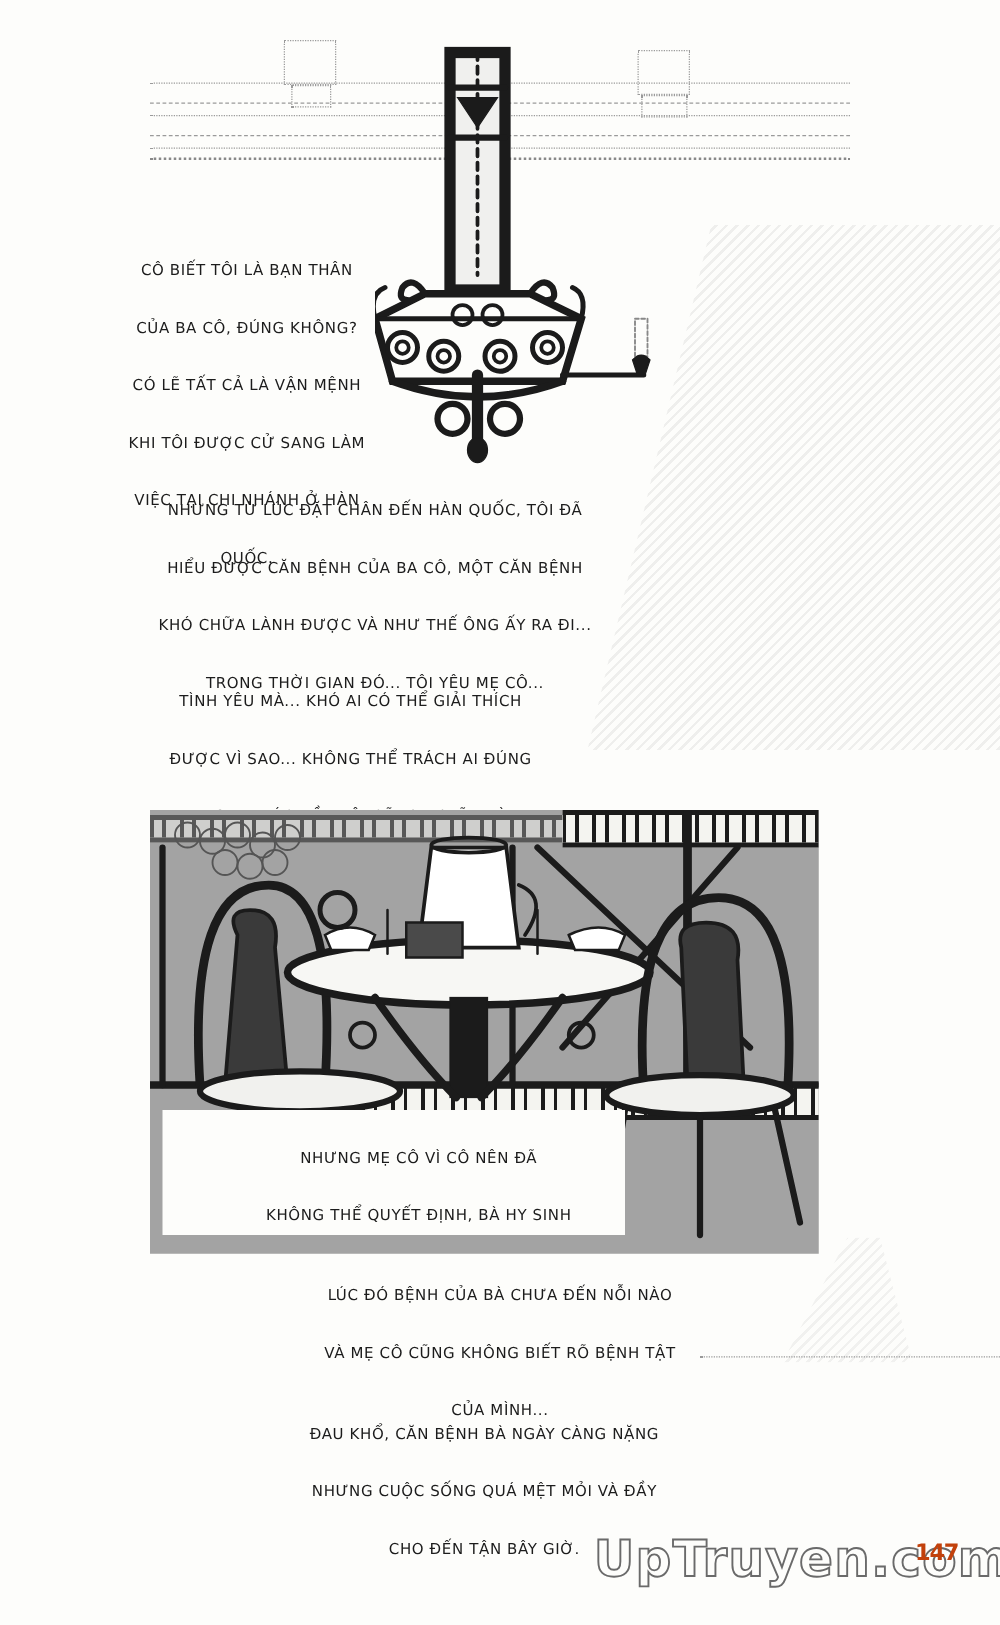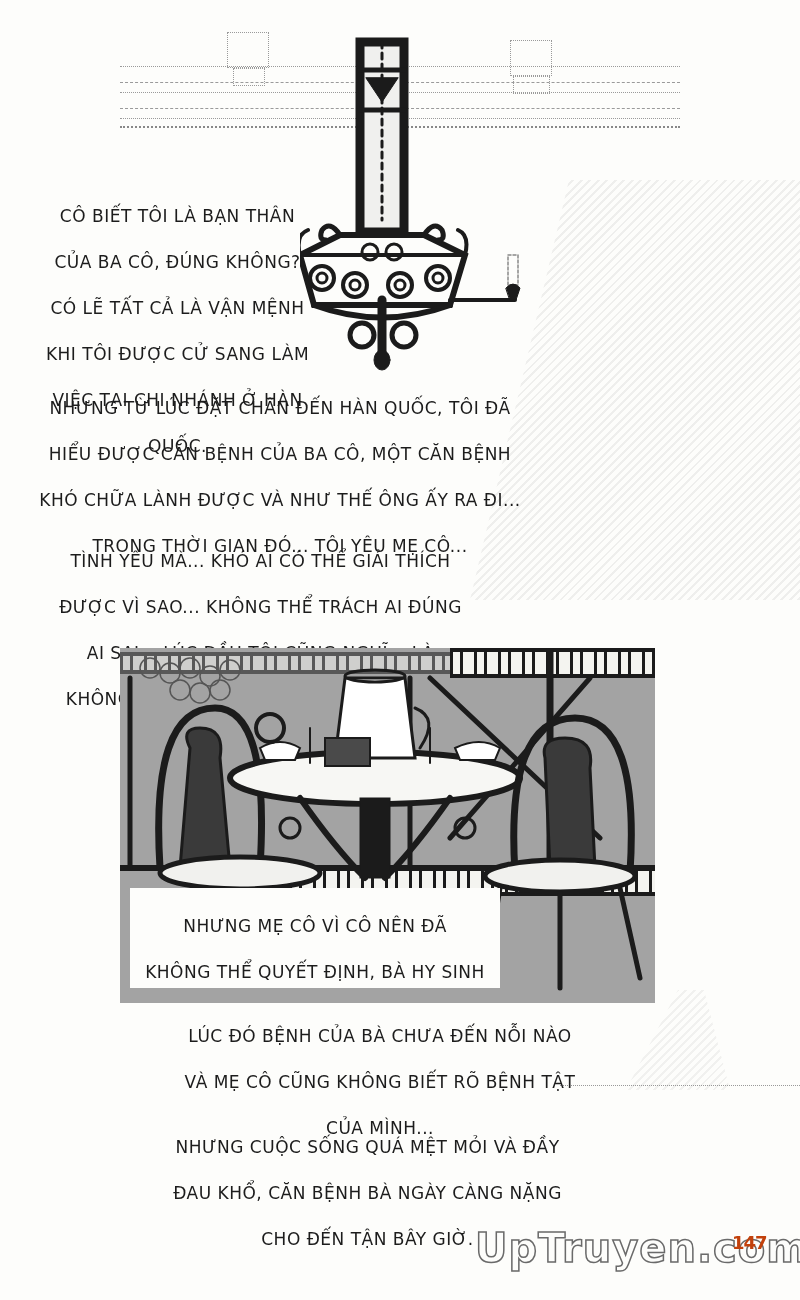--- a/index.html
+++ b/index.html
@@ -21,26 +21,27 @@
     .tone {
       position: absolute;
       background-image: repeating-linear-gradient(135deg, rgba(120,120,120,.18) 0 2px, transparent 2px 6px);
     }
     
     .caption {
       position: absolute;
       text-align: center;
       text-transform: uppercase;
       font-family: "DejaVu Sans", sans-serif;
-      font-size: 17px;
+      font-size: 12px;
       letter-spacing: 0.5px;
       line-height: 23px;
       color: #1c1c1c;
       white-space: pre-line;
       font-weight: normal;
+      margin-left: 20px;
     }
     .caption .ln { display: block; }
     
     .panel {
       left: 120px; top: 648px; width: 535px; height: 355px;
       overflow: hidden; background: #a3a3a3;
     }
     .greek {
       position: absolute; height: 22px;
       background:
@@ -224,19 +225,19 @@
   </div>
 </div>
 
 <div class="caption" style="left:130px; top:1002px; width:500px;">
   <span class="ln">Lúc đó bệnh của bà chưa đến nỗi nào</span>
   <span class="ln">và mẹ cô cũng không biết rõ bệnh tật</span>
   <span class="ln">của mình...</span>
 </div>
 
 <div class="caption" style="left:115px; top:1113px; width:505px;">
+  <span class="ln">đau khổ, căn bệnh bà ngày càng nặng</span>
   <span class="ln">Nhưng cuộc sống quá mệt mỏi và đầy</span>
-  <span class="ln">đau khổ, căn bệnh bà ngày càng nặng</span>
   <span class="ln">cho đến tận bây giờ.</span>
 </div>
 
 <div class="abs watermark">UpTruyen.com</div>
 <div class="abs page-num">147</div>
 
 </body></html>

